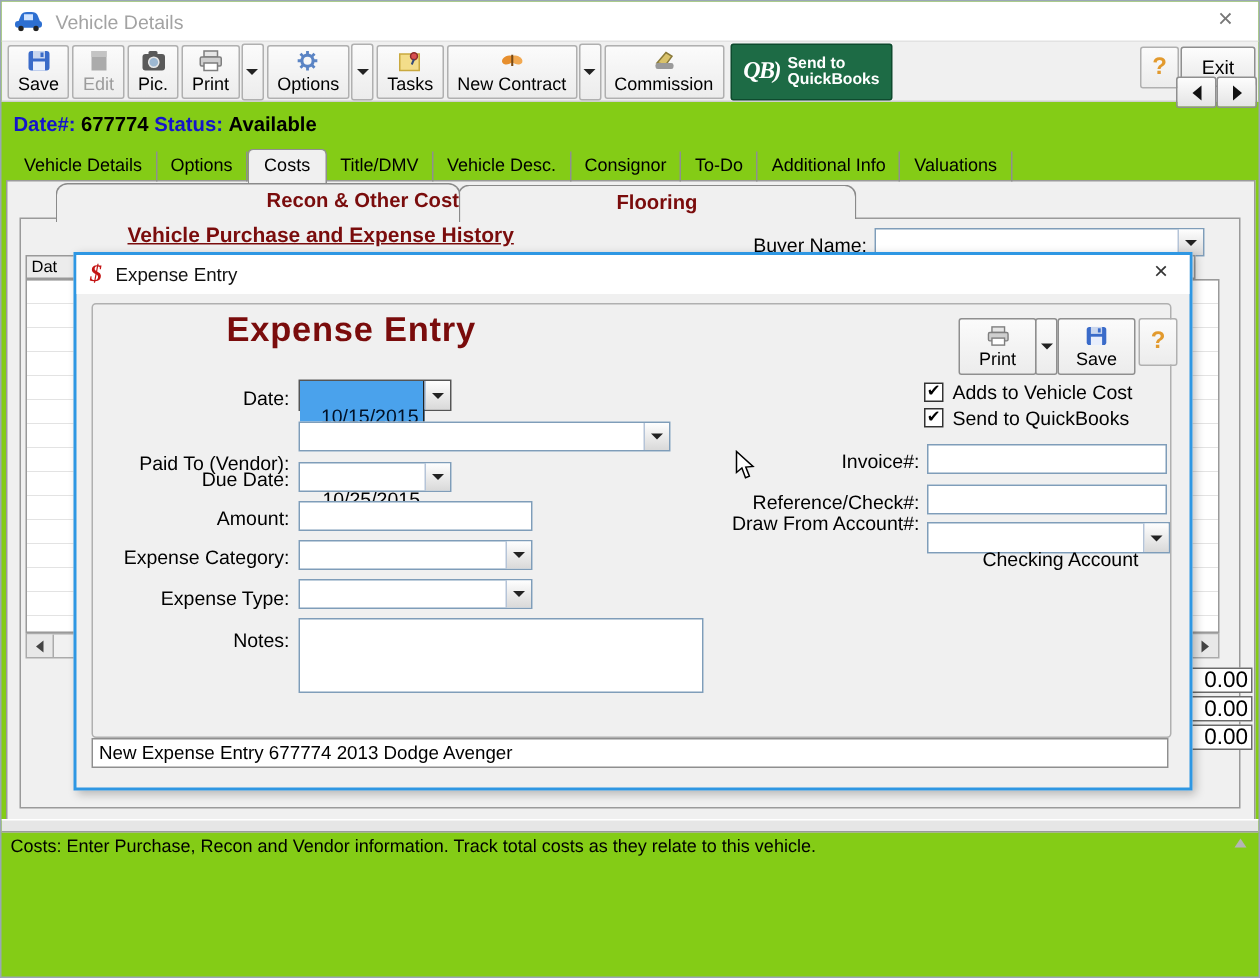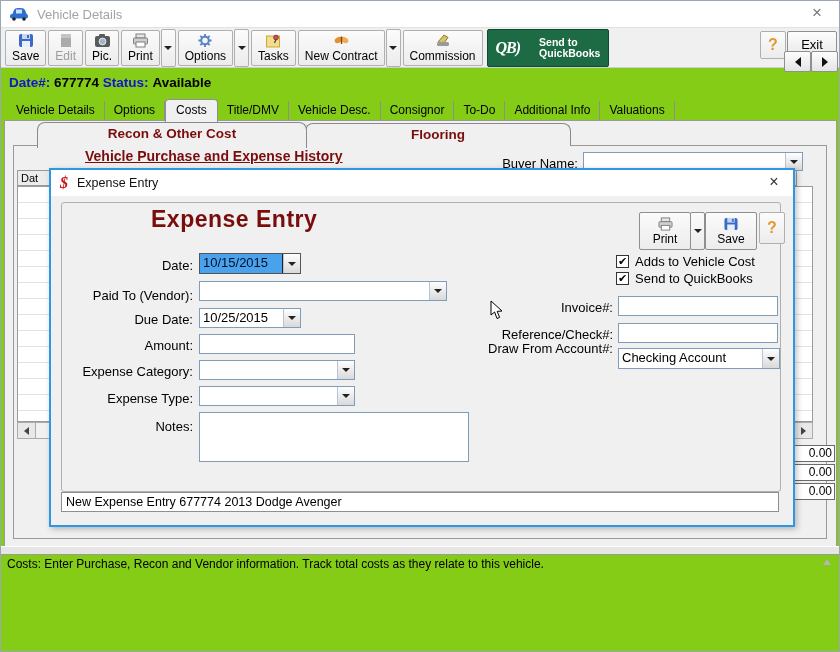--- a/index.html
+++ b/index.html
@@ -16,21 +16,21 @@
   .toolbar{position:absolute;left:0;top:27px;width:100%;height:40px;background:#f0f0f0;
            border-bottom:1px solid #cfcfcf;display:flex;align-items:center;padding-left:2px;box-sizing:border-box;}
   .tb-btn{height:36px;display:flex;flex-direction:column;align-items:center;justify-content:center;
           gap:1px;background:linear-gradient(#fbfbfb,#ececec);border:1px solid #b0b0b0;border-radius:2px;
           font-size:12px;padding:0 6px;margin-left:2px;box-sizing:border-box;white-space:nowrap;}
   .tb-btn.disabled{color:#9c9c9c;}
   .tb-dd{width:13px;height:36px;border:1px solid #b0b0b0;border-radius:2px;margin-left:1px;
          background:linear-gradient(#fbfbfb,#ececec);display:flex;align-items:center;justify-content:center;}
   .tri-down{width:0;height:0;border-left:4px solid transparent;border-right:4px solid transparent;border-top:4px solid #222;}
   .qb-btn{height:36px;margin-left:4px;padding:0 8px;background:#1d6b45;border:1px solid #0e4a2e;border-radius:2px;
-          display:flex;align-items:center;gap:19px;color:#fff;}
+          display:flex;align-items:center;gap:5px;color:#fff;}
   .qb-logo{font:italic 700 16px "Liberation Serif",serif;color:#fff;letter-spacing:-1px;}
   .qb-text{font-size:10.5px;font-weight:bold;line-height:11px;}
   .help-btn{width:24px;height:26px;border:1px solid #b0b0b0;border-radius:2px;background:linear-gradient(#fbfbfb,#ececec);
             color:#e29a2e;font-weight:bold;font-size:16px;display:flex;align-items:center;justify-content:center;}
   .exit-btn{width:48px;height:25px;border:1px solid #8f8f8f;border-radius:2px;background:linear-gradient(#fdfdfd,#e8e8e8);
             font-size:13px;display:flex;align-items:center;justify-content:center;}
   .nav-btn{position:absolute;width:25px;height:19px;border:1px solid #8f8f8f;border-radius:2px;
            background:linear-gradient(#fdfdfd,#e4e4e4);display:flex;align-items:center;justify-content:center;}
   .tri-left{width:0;height:0;border-top:5px solid transparent;border-bottom:5px solid transparent;border-right:6px solid #111;}
   .tri-right{width:0;height:0;border-top:5px solid transparent;border-bottom:5px solid transparent;border-left:6px solid #111;}
@@ -44,37 +44,37 @@
   .tab.active{border:1px solid #8f8f8f;border-bottom:none;border-radius:4px 4px 0 0;background:#f0f0f0;
               padding:4px 10px 6px;margin-top:-3px;position:relative;top:2px;}
   .tabpage{position:absolute;left:3px;top:119px;width:831px;height:425px;border:1px solid #9a9a9a;background:#f0f0f0;}
   .subtab{position:absolute;border:1px solid #8a8a8a;border-bottom:none;border-radius:8px 8px 0 0;
           background:#f0f0f0;text-align:center;font-weight:bold;font-size:13.5px;color:#7a0c0c;line-height:22px;}
   .innerpanel{position:absolute;left:12px;top:144px;width:812px;height:392px;border:1px solid #9a9a9a;background:#f0f0f0;}
   .panel-heading{position:absolute;left:84px;top:147px;font-size:14px;font-weight:bold;color:#7a0c0c;text-decoration:underline;}
   .lbl{position:absolute;font-size:13px;white-space:nowrap;}
   .lbl.r{text-align:right;}
   .combo{position:absolute;background:#fff;border:1px solid #7f9db9;display:flex;box-sizing:border-box;}
-  .combo .val{flex:1;font-size:13px;padding:1px 3px;white-space:nowrap;overflow:hidden;}
+  .combo .val{flex:1;font-size:13px;padding:16px 3px;white-space:nowrap;overflow:hidden;text-align:right;}
   .combo .cbtn{width:16px;background:linear-gradient(#fefefe,#d9d9d9);border-left:1px solid #b5c4d8;
                display:flex;align-items:center;justify-content:center;}
   .inputbox{position:absolute;background:#fff;border:1px solid #7f9db9;font-size:13px;padding:1px 3px;
             font-family:"Liberation Sans",sans-serif;box-sizing:border-box;}
   
   .grid-header{position:absolute;left:16px;top:169px;width:780px;height:16px;background:#ececec;
                border:1px solid #9a9a9a;font-size:11px;line-height:15px;padding-left:3px;box-sizing:border-box;overflow:hidden;}
   .grid-body{position:absolute;left:16px;top:185px;width:796px;height:236px;border:1px solid #9a9a9a;
              background:repeating-linear-gradient(to bottom,#ffffff 0 15px,#e3e3e3 15px 16px);box-sizing:border-box;}
   .hscroll{position:absolute;left:16px;top:421px;width:796px;height:17px;background:#f1f1f1;border:1px solid #ababab;box-sizing:border-box;}
   .sbtn{position:absolute;width:17px;height:15px;background:#e8e8e8;border-right:1px solid #ababab;
         display:flex;align-items:center;justify-content:center;}
   .stri-l{width:0;height:0;border-top:4px solid transparent;border-bottom:4px solid transparent;border-right:5px solid #444;}
   .stri-r{width:0;height:0;border-top:4px solid transparent;border-bottom:4px solid transparent;border-left:5px solid #444;}
   .total-box{position:absolute;left:788px;width:46px;height:17px;background:#fff;border:1px solid #6b6b6b;
-             font-size:12px;text-align:right;line-height:15px;padding-right:2px;box-sizing:border-box;}
+             font-size:15px;text-align:right;line-height:15px;padding-right:2px;box-sizing:border-box;}
   .small-frag{position:absolute;font-size:11px;padding-left:35px;}
   
   .splitter{position:absolute;left:0;top:545px;width:838px;height:7px;background:#e6e6e6;
             border-top:1px solid #ffffff;border-bottom:1px solid #9a9a9a;}
   .statusline{position:absolute;left:6px;top:556px;font-size:12px;}
   .upArrow{position:absolute;left:822px;top:558px;width:0;height:0;border-left:4px solid transparent;
            border-right:4px solid transparent;border-bottom:6px solid #b5b5b5;}
   
   .dialog{position:absolute;left:48px;top:167px;width:742px;height:355px;background:#f0f0f0;
           border:2px solid #2e97e3;z-index:20;box-shadow:2px 2px 6px rgba(0,0,0,.25);}
@@ -226,21 +226,21 @@
     <span class="tab">Title/DMV</span>
     <span class="tab">Vehicle Desc.</span>
     <span class="tab">Consignor</span>
     <span class="tab">To-Do</span>
     <span class="tab">Additional Info</span>
     <span class="tab">Valuations</span>
   </div>
 
   <div class="tabpage"></div>
 
-  <div class="subtab" style="left:36px;top:121px;width:268px;height:25px;z-index:3;">
+  <div class="subtab" style="left:36px;top:121px;width:268px;height:25px;z-index:3;text-align:right;">
     <span>Recon &amp; Other Cost</span>
   </div>
   <div class="subtab" style="left:304px;top:122px;width:264px;height:22px;z-index:1;">
     <span>Flooring</span>
   </div>
 
   <div class="innerpanel"></div>
   <div class="panel-heading">Vehicle Purchase and Expense History</div>
 
   <div class="lbl r" style="left:447px;top:155px;width:130px;">Buyer Name:</div>
@@ -315,21 +315,21 @@
     </div>
 
     <div class="lbl r" style="left:0;top:88px;width:142px;">Date:</div>
     <div class="combo" style="left:148px;top:83px;width:102px;height:21px;border-color:#555;">
       <span class="val sel-val">10/15/2015</span>
       <span class="cbtn">
           <span class="tri-down"></span>
         </span>
     </div>
 
-    <div class="lbl r" style="left:0;top:118px;width:142px;">Paid To (Vendor):</div>
+    <div class="lbl r" style="left:0;top:131px;width:142px;">Paid To (Vendor):</div>
     <div class="combo" style="left:148px;top:111px;width:248px;height:20px;">
       <span class="val"></span>
       <span class="cbtn">
           <span class="tri-down"></span>
         </span>
     </div>
 
     <div class="lbl r" style="left:0;top:142px;width:142px;">Due Date:</div>
     <div class="combo" style="left:148px;top:138px;width:102px;height:20px;">
       <span class="val">10/25/2015</span>

